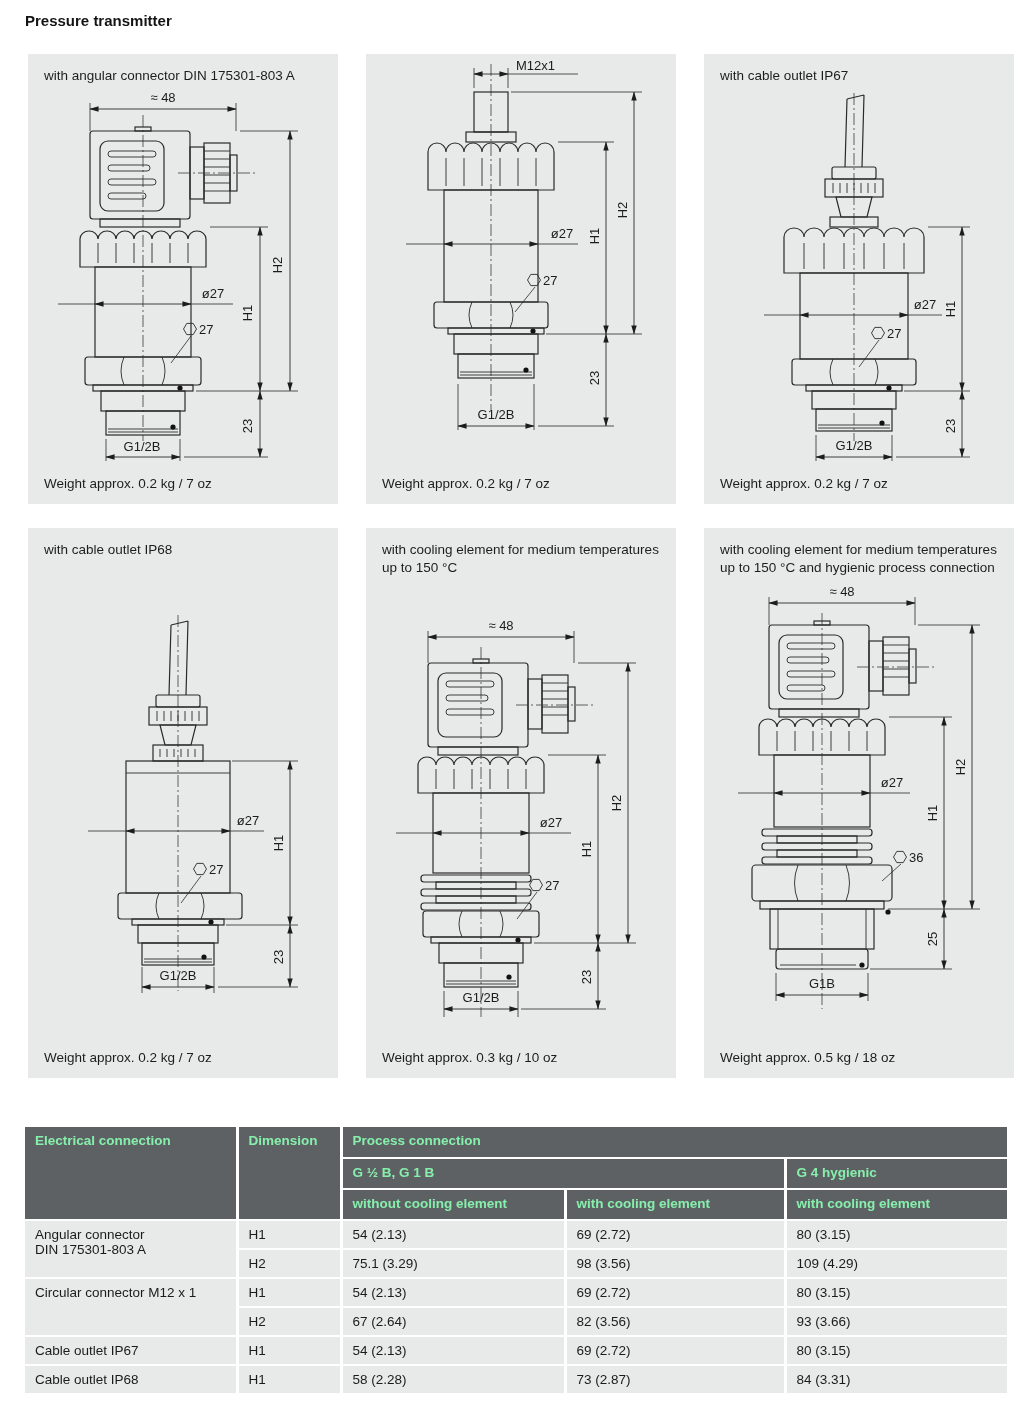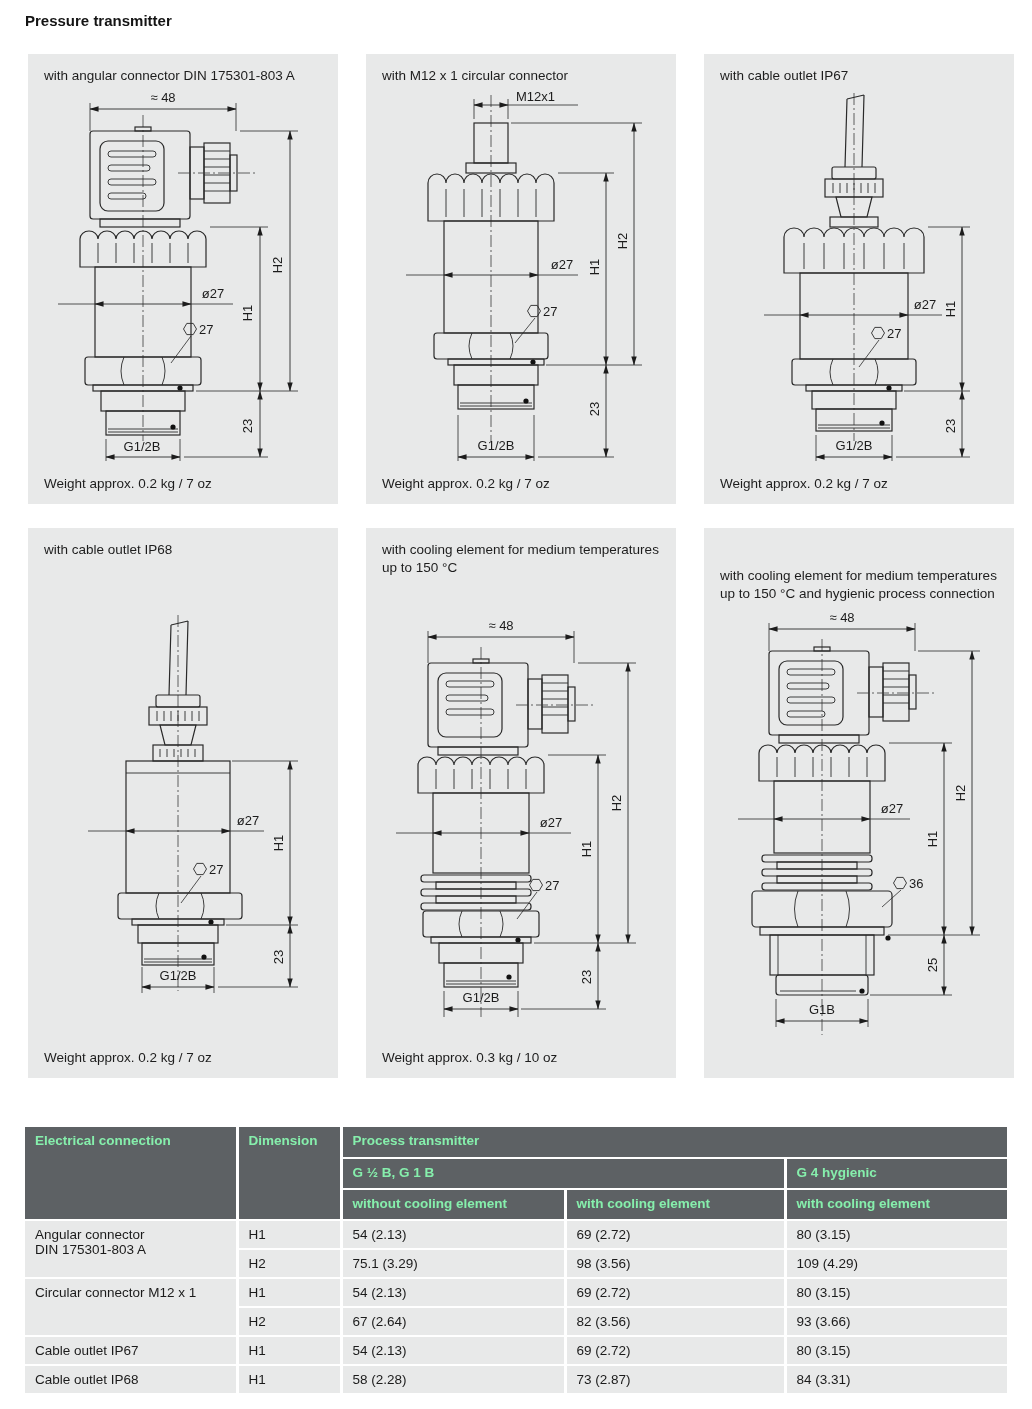--- a/index.html
+++ b/index.html
@@ -136,21 +136,20 @@
         <line class="dim" x1="232" y1="138" x2="232" y2="302" marker-start="url(#arr)" marker-end="url(#arr)"></line>
         <text class="dt" x="224" y="224" text-anchor="middle" transform="rotate(-90 224 224)">H1</text>
         <line class="dim" x1="232" y1="302" x2="232" y2="368" marker-start="url(#arr)" marker-end="url(#arr)"></line>
         <line class="ext" x1="156" y1="368" x2="240" y2="368"></line>
         <text class="dt" x="224" y="337" text-anchor="middle" transform="rotate(-90 224 337)">23</text>
       </svg>
       <div class="weight">Weight approx. 0.2 kg / 7 oz</div>
     </div>
 
     <div class="panel">
-      <div class="panel-title">with M12 x 1 circular connector</div>
       <svg class="draw" viewBox="0 0 310 372" width="310" height="372">
         <line class="cl" x1="125" y1="6" x2="125" y2="352"></line>
         <line class="ext" x1="108" y1="10" x2="108" y2="30"></line>
         <line class="ext" x1="142" y1="10" x2="142" y2="30"></line>
         <line class="dim" x1="108" y1="16" x2="142" y2="16" marker-start="url(#arr)" marker-end="url(#arr)"></line>
         <line class="ext" x1="142" y1="16" x2="212" y2="16"></line>
         <text class="dt" x="150" y="12">M12x1</text>
         <rect class="ln" x="108" y="34" width="34" height="40"></rect>
         <rect class="ln" x="100" y="74" width="50" height="10"></rect>
         <path class="ln" d="M62,132 V94 a9,9 0 0 1 18,0 a9,9 0 0 1 18,0 a9,9 0 0 1 18,0 a9,9 0 0 1 18,0 a9,9 0 0 1 18,0 a9,9 0 0 1 18,0 a9,9 0 0 1 18,0 V132 Z"></path>
@@ -389,37 +388,38 @@
         <line class="ext" x1="184" y1="328" x2="276" y2="328"></line>
         <line class="dim" x1="268" y1="44" x2="268" y2="328" marker-start="url(#arr)" marker-end="url(#arr)"></line>
         <text class="dt" x="261" y="186" text-anchor="middle" transform="rotate(-90 261 186)">H2</text>
         <line class="ext" x1="185" y1="136" x2="248" y2="136"></line>
         <line class="dim" x1="240" y1="136" x2="240" y2="328" marker-start="url(#arr)" marker-end="url(#arr)"></line>
         <text class="dt" x="233" y="232" text-anchor="middle" transform="rotate(-90 233 232)">H1</text>
         <line class="dim" x1="240" y1="328" x2="240" y2="388" marker-start="url(#arr)" marker-end="url(#arr)"></line>
         <line class="ext" x1="166" y1="388" x2="248" y2="388"></line>
         <text class="dt" x="233" y="358" text-anchor="middle" transform="rotate(-90 233 358)">25</text>
       </svg>
+      <div class="weight">Weight approx. 0.5 kg / 18 oz</div>
     </div>
 
   </div>
 
   <table class="spec">
     <colgroup>
       <col style="width:212px">
         <col style="width:104px">
         <col style="width:224px">
         <col style="width:220px">
         <col style="width:222px">
     </colgroup>
     <thead>
       <tr>
         <th rowspan="3">Electrical connection</th>
         <th rowspan="3">Dimension</th>
-        <th colspan="3">Process transmitter</th>
+        <th colspan="3">Process connection</th>
       </tr>
       <tr>
         <th colspan="2">G ½ B, G 1 B</th>
         <th>G 4 hygienic</th>
       </tr>
       <tr>
         <th>without cooling element</th>
         <th>with cooling element</th>
         <th>with cooling element</th>
       </tr>

